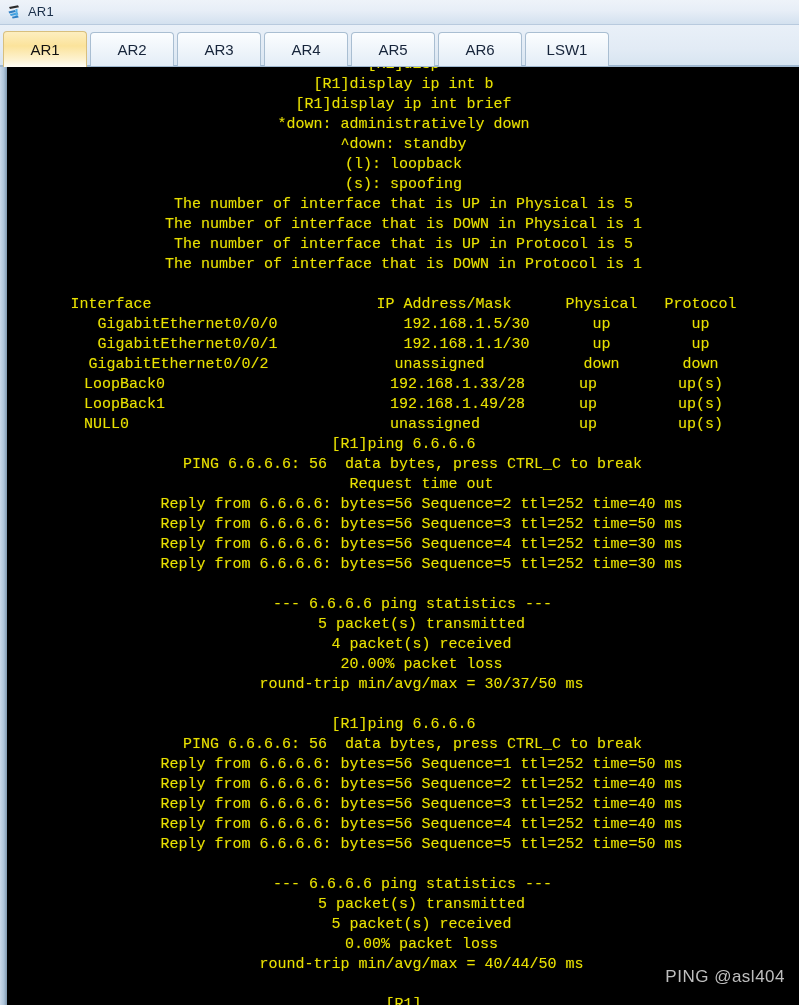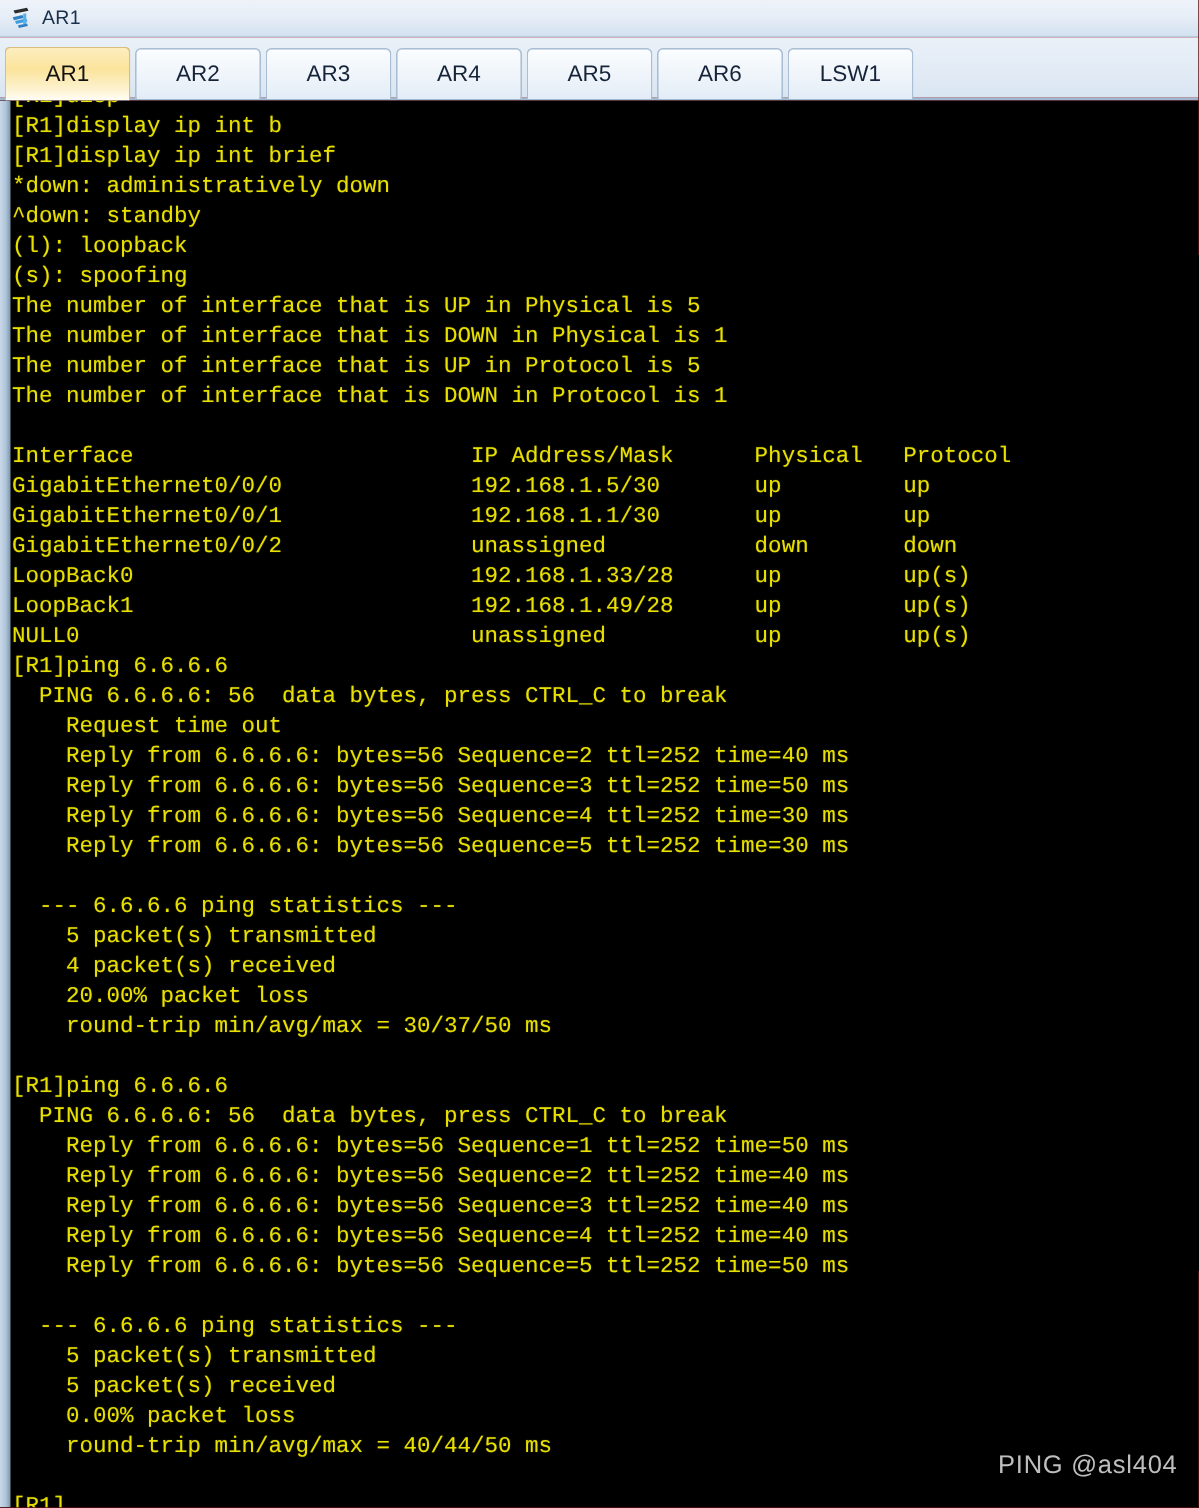--- a/index.html
+++ b/index.html
@@ -12,21 +12,21 @@
     width: 799px;
     height: 1005px;
     overflow: hidden;
     font-family: "Liberation Sans", sans-serif;
   }
 
   #app {
     position: relative;
     width: 799px;
     height: 1005px;
-    background: #b91c1c;
+    background: #0369a1;
     overflow: hidden;
   }
 
   
   .titlebar {
     position: absolute;
     left: 0; top: 0;
     width: 799px;
     height: 25px;
     background: linear-gradient(to bottom, #eef3f9 0%, #e7eef7 45%, #d3e1ef 100%);
@@ -93,20 +93,21 @@
   .tab-label { pointer-events: none; }
 
   
   .terminal-wrap {
     position: absolute;
     left: 0; top: 67px;
     width: 799px;
     height: 938px;
     background: #000000;
     overflow: hidden;
+    text-align: center;
   }
   .left-rail {
     position: absolute;
     left: 0; top: 0;
     width: 7px;
     height: 938px;
     background: linear-gradient(to right, #c9d8e8 0%, #aec4d9 55%, #7e97ae 100%);
     z-index: 5;
   }
   .terminal {

